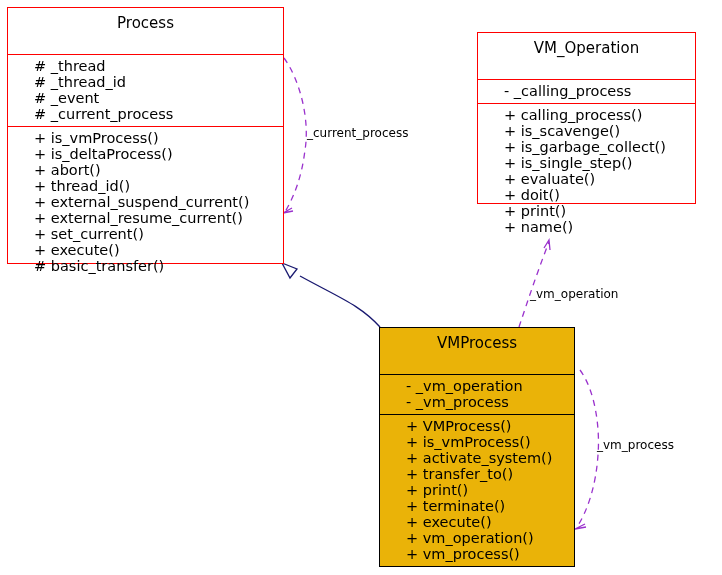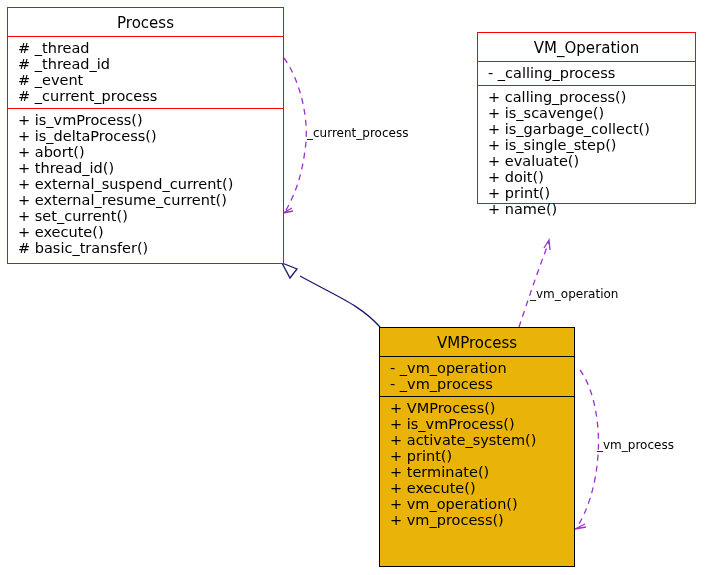--- a/index.html
+++ b/index.html
@@ -1,25 +1,25 @@
 <!DOCTYPE html>
 <html><head>
 <meta charset="utf-8">
 <style>
   html, body { margin: 0; padding: 0; background: #ffffff; }
   body { width: 722px; height: 575px; position: relative; overflow: hidden;
          font-family: "DejaVu Sans", sans-serif; color: #000; }
   .cls { position: absolute; box-sizing: border-box; border: 1px solid #ff0000; background: #ffffff; }
   .cls.gray { background: #eab308; border-color: #000000; }
-  .cls .title { text-align: center; font-size: 15px; line-height: 17px; padding: 7px 0 4px 0; border-bottom: 1px solid #ff0000; }
+  .cls .title { text-align: center; font-size: 15px; line-height: 17px; padding: 7px 0 22px 0; border-bottom: 1px solid #ff0000; }
   .cls.gray .title { border-bottom-color: #000000; }
   .cls .sec { padding: 3px 0 4px 10px; font-size: 14.5px; line-height: 16px; white-space: nowrap; }
   .cls .sec.attrs { border-bottom: 1px solid #ff0000; }
   .cls.gray .sec.attrs { border-bottom-color: #000000; }
-  .cls .line { display: block; }
+  .cls .line { display: block; margin-left: 16px; }
   svg.edges { position: absolute; left: 0; top: 0; }
   .elabel { position: absolute; font-size: 12px; line-height: 17px; white-space: nowrap; }
 </style>
 </head>
 <body>
 
 <svg class="edges" width="722" height="575">
 
   <path d="M380,327 C360,305 340,298 300,276" fill="none" stroke="#191970" stroke-width="1.3"></path>
   <polygon points="282,263 297,269 290,278" fill="#ffffff" stroke="#191970" stroke-width="1.3"></polygon>
@@ -75,20 +75,21 @@
 <div class="cls gray" style="left:379px; top:327px; width:196px; height:240px;">
   <div class="title">VMProcess</div>
   <div class="sec attrs">
     <span class="line">- _vm_operation</span>
     <span class="line">- _vm_process</span>
   </div>
   <div class="sec">
     <span class="line">+ VMProcess()</span>
     <span class="line">+ is_vmProcess()</span>
     <span class="line">+ activate_system()</span>
+    <span class="line">+ transfer_to()</span>
     <span class="line">+ print()</span>
     <span class="line">+ terminate()</span>
     <span class="line">+ execute()</span>
     <span class="line">+ vm_operation()</span>
     <span class="line">+ vm_process()</span>
   </div>
 </div>
 
 <div class="elabel" style="left:307px; top:125px;">_current_process</div>
 <div class="elabel" style="left:530px; top:286px;">_vm_operation</div>

